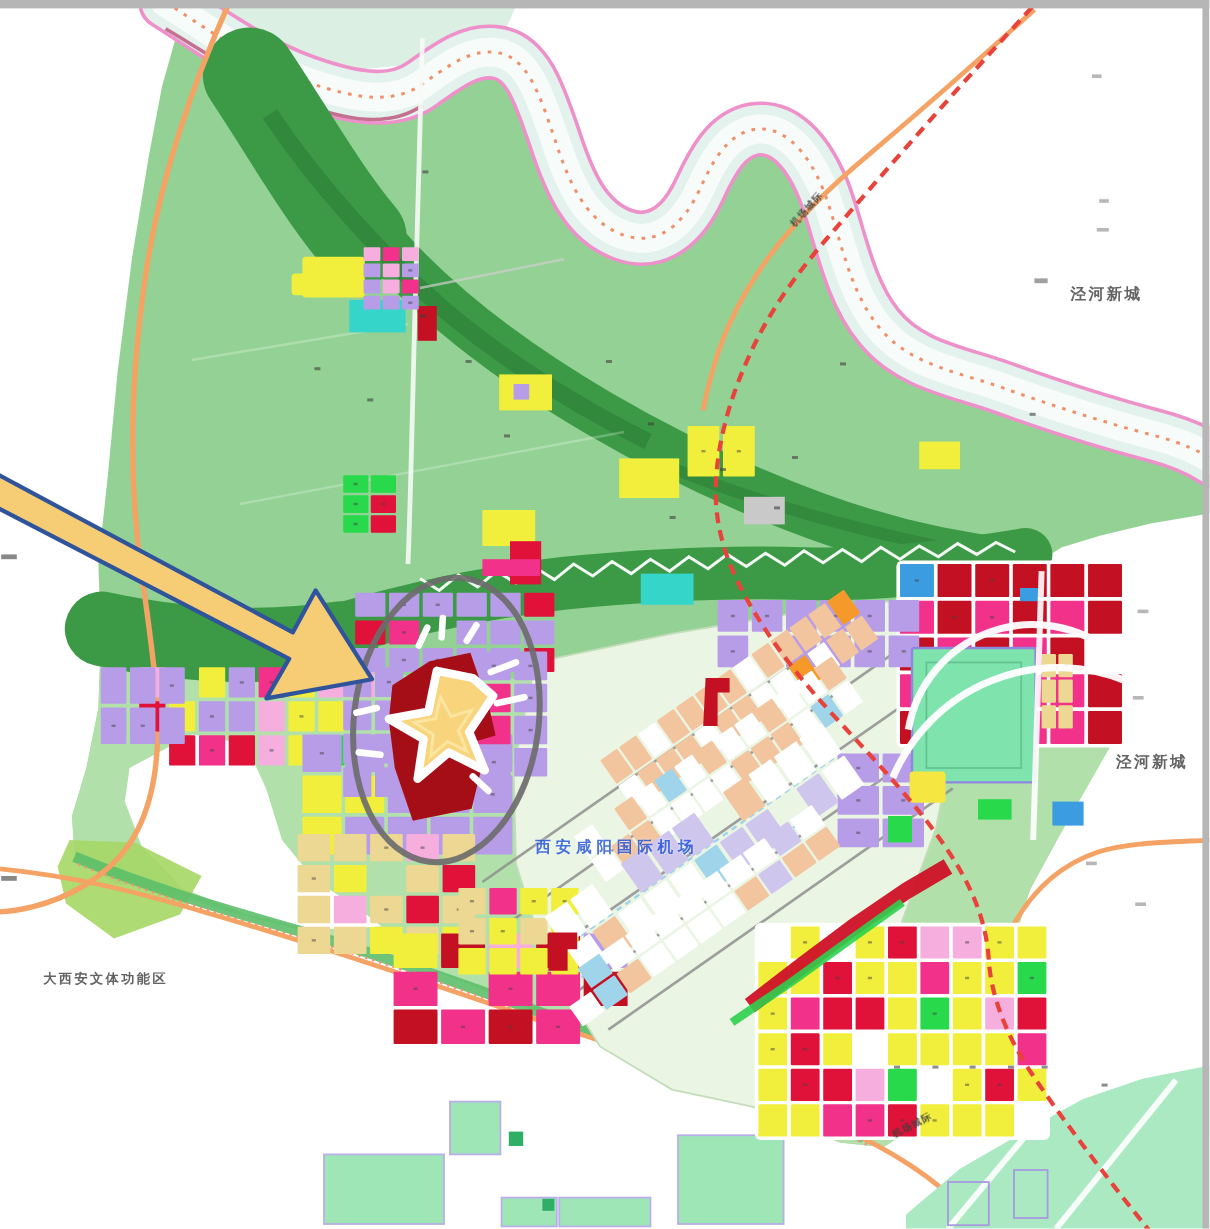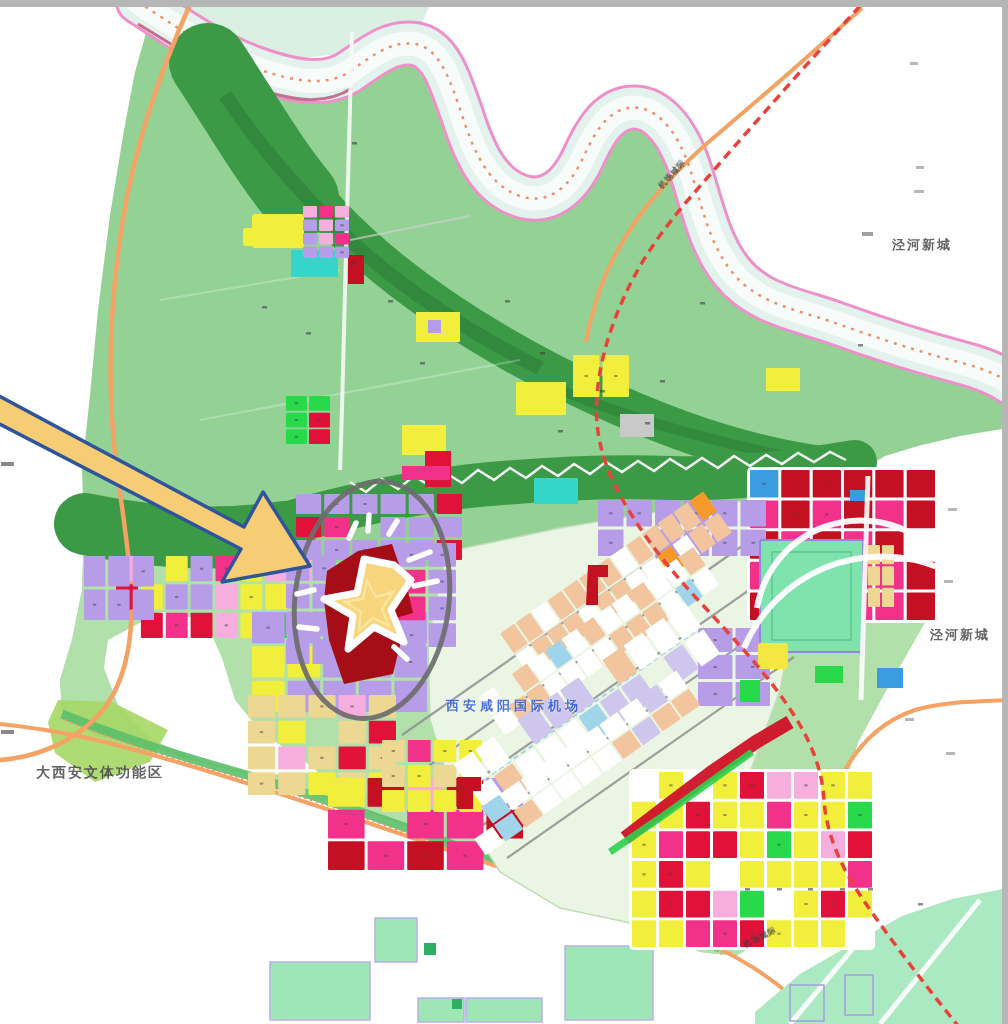--- a/index.html
+++ b/index.html
@@ -4,21 +4,21 @@
 <style>
   html,body{margin:0;padding:0;background:#ffffff;}
   .stage{position:relative;width:1008px;height:1024px;overflow:hidden;background:#ffffff;
          font-family:"Liberation Sans", sans-serif;}
   #map{position:absolute;left:0;top:0;width:1008px;height:1024px;}
   .lbl{position:absolute;color:#474747;font-weight:600;letter-spacing:2px;
        opacity:.85;filter:blur(.3px);white-space:nowrap;}
   .lbl-city{font-size:13px;}
   .lbl-jinghe{left:892px;top:236px;font-family:Liberation Mono, monospace;}
   .lbl-qinhan{left:930px;top:626px;}
-  .lbl-wenti{left:36px;top:764px;font-size:14px;}
+  .lbl-wenti{left:36px;top:808px;font-size:11px;}
   .lbl-airport{left:446px;top:697px;font-size:13px;font-weight:bold;color:#1d4ed8;
                letter-spacing:4px;opacity:.8;text-shadow:0 0 2px #ffffff;}
   .lbl-rail{font-size:8px;color:#3c3c3c;font-weight:600;letter-spacing:1px;opacity:.85;
             filter:blur(.4px);transform-origin:left center;}
   .lbl-rail-1{left:660px;top:182px;transform:rotate(-48deg);}
   .lbl-rail-2{left:744px;top:940px;transform:rotate(-27deg);}
 </style>
 </head>
 <body>
 

